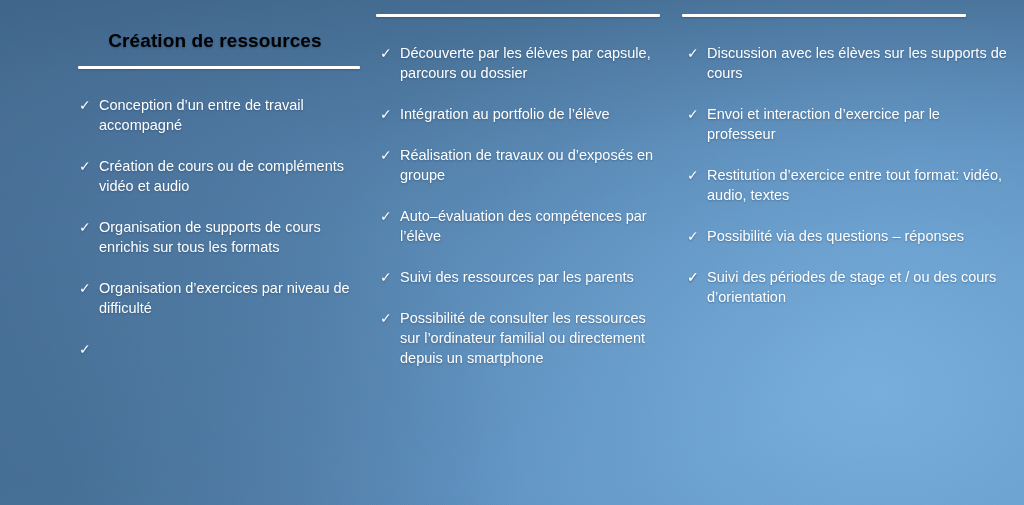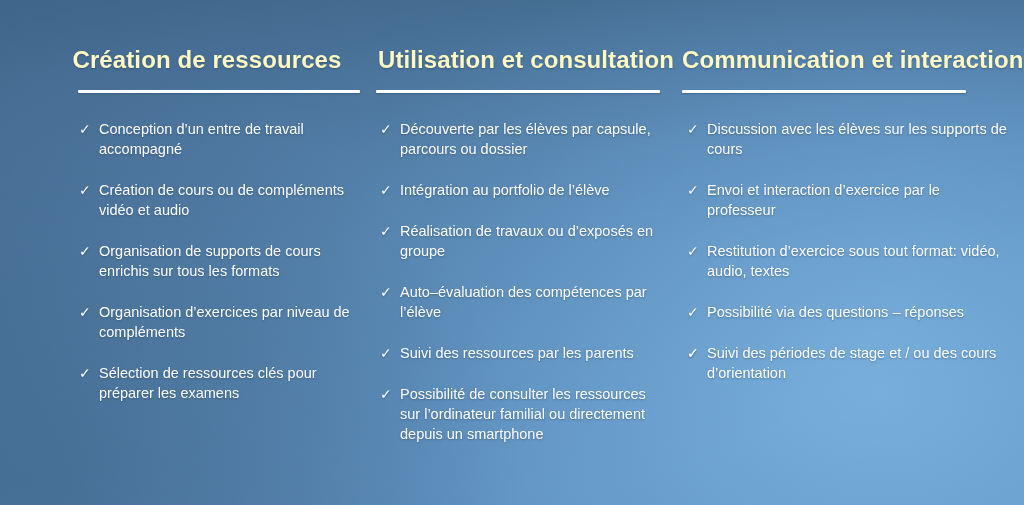--- a/index.html
+++ b/index.html
@@ -76,26 +76,26 @@
   }
   .column {
     position: relative;
     box-sizing: border-box;
   }
   .col-1 { width: 368px; padding-left: 78px; padding-right: 10px; }
   .col-2 { width: 310px; padding-left: 10px; padding-right: 10px; }
   .col-3 { width: 346px; padding-left: 4px; padding-right: 12px; }
 
   .col-title {
-    color: #fef9c3;
-    font-size: 24px;
+    color: #000000;
+    font-size: 19px;
     font-weight: bold;
     text-align: center;
     letter-spacing: 0.1px;
-    margin: 16px;
+    margin: 0;
     padding-top: 30px;
     text-shadow: 0 1px 2px rgba(30,58,90,0.45);
     white-space: nowrap;
   }
   .col-1 .col-title { margin-left: -6px; }
   .col-2 .col-title { margin-left: 0px; }
   .col-3 .col-title { margin-left: 0px; }
 
   .col-rule {
     height: 3px;
@@ -165,31 +165,29 @@
         <li class="bullet">
           <span class="check-icon">✓</span>
           <span class="bullet-text">Création de cours ou de compléments vidéo et audio</span>
         </li>
         <li class="bullet">
           <span class="check-icon">✓</span>
           <span class="bullet-text">Organisation de supports de cours enrichis sur tous les formats</span>
         </li>
         <li class="bullet">
           <span class="check-icon">✓</span>
-          <span class="bullet-text">Organisation d’exercices par niveau de compléments</span>
-        </li>
-        <li class="bullet">
-          <span class="check-icon">✓</span>
-          <span class="bullet-text">Sélection de ressources clés pour préparer les examens</span>
+          <span class="bullet-text">Organisation d’exercices par niveau de difficulté</span>
+        </li>
+        <li class="bullet">
+          <span class="check-icon">✓</span>
         </li>
       </ul>
     </div>
 
     <div class="column col-2">
-      <h2 class="col-title">Utilisation et consultation</h2>
       <div class="col-rule"></div>
       <ul class="bullets">
         <li class="bullet">
           <span class="check-icon">✓</span>
           <span class="bullet-text">Découverte par les élèves par capsule, parcours ou dossier</span>
         </li>
         <li class="bullet">
           <span class="check-icon">✓</span>
           <span class="bullet-text">Intégration au portfolio de l’élève</span>
         </li>
@@ -206,34 +204,33 @@
           <span class="bullet-text">Suivi des ressources par les parents</span>
         </li>
         <li class="bullet">
           <span class="check-icon">✓</span>
           <span class="bullet-text">Possibilité de consulter les ressources sur l’ordinateur familial ou directement depuis un smartphone</span>
         </li>
       </ul>
     </div>
 
     <div class="column col-3">
-      <h2 class="col-title">Communication et interaction</h2>
       <div class="col-rule"></div>
       <ul class="bullets">
         <li class="bullet">
           <span class="check-icon">✓</span>
           <span class="bullet-text">Discussion avec les élèves sur les supports de cours</span>
         </li>
         <li class="bullet">
           <span class="check-icon">✓</span>
           <span class="bullet-text">Envoi et interaction d’exercice par le professeur</span>
         </li>
         <li class="bullet">
           <span class="check-icon">✓</span>
-          <span class="bullet-text">Restitution d’exercice sous tout format: vidéo, audio, textes</span>
+          <span class="bullet-text">Restitution d’exercice entre tout format: vidéo, audio, textes</span>
         </li>
         <li class="bullet">
           <span class="check-icon">✓</span>
           <span class="bullet-text">Possibilité via des questions – réponses</span>
         </li>
         <li class="bullet">
           <span class="check-icon">✓</span>
         </li>
         <li class="bullet">
           <span class="check-icon">✓</span>

